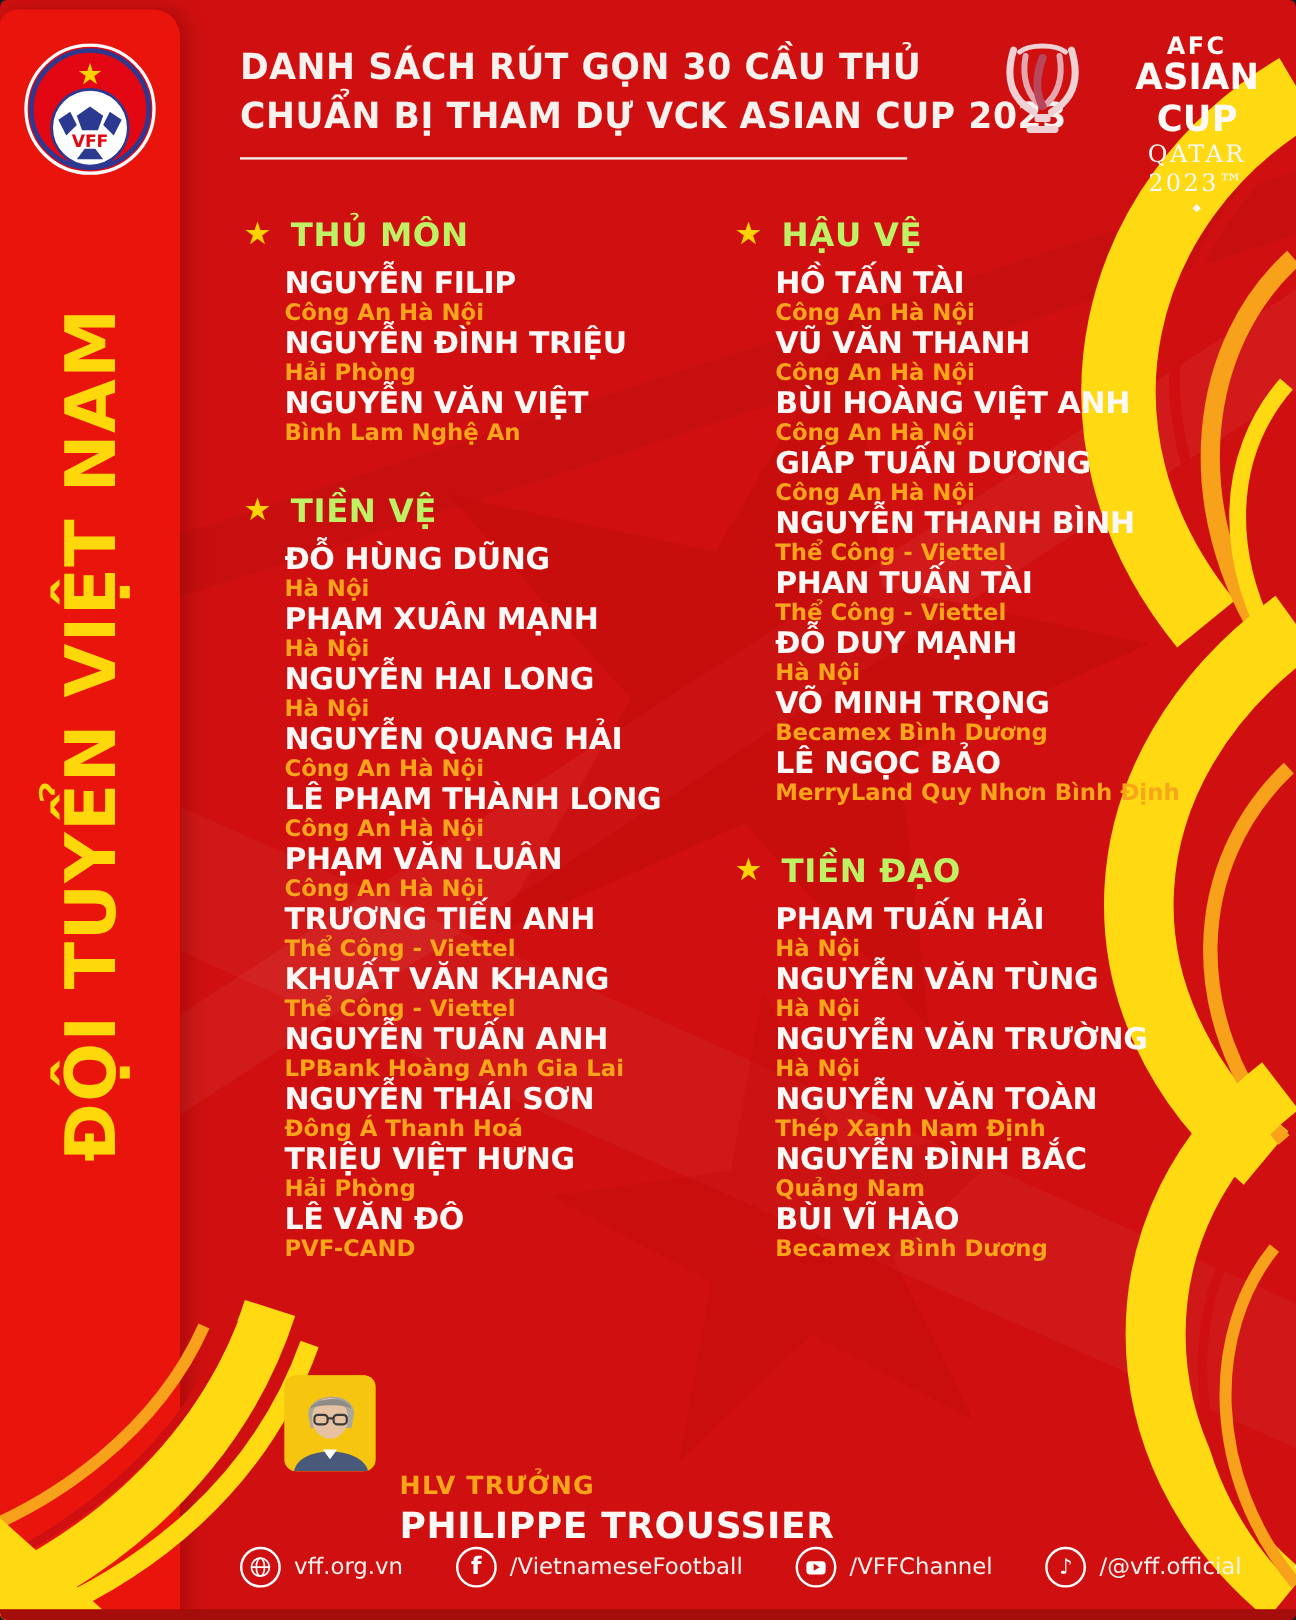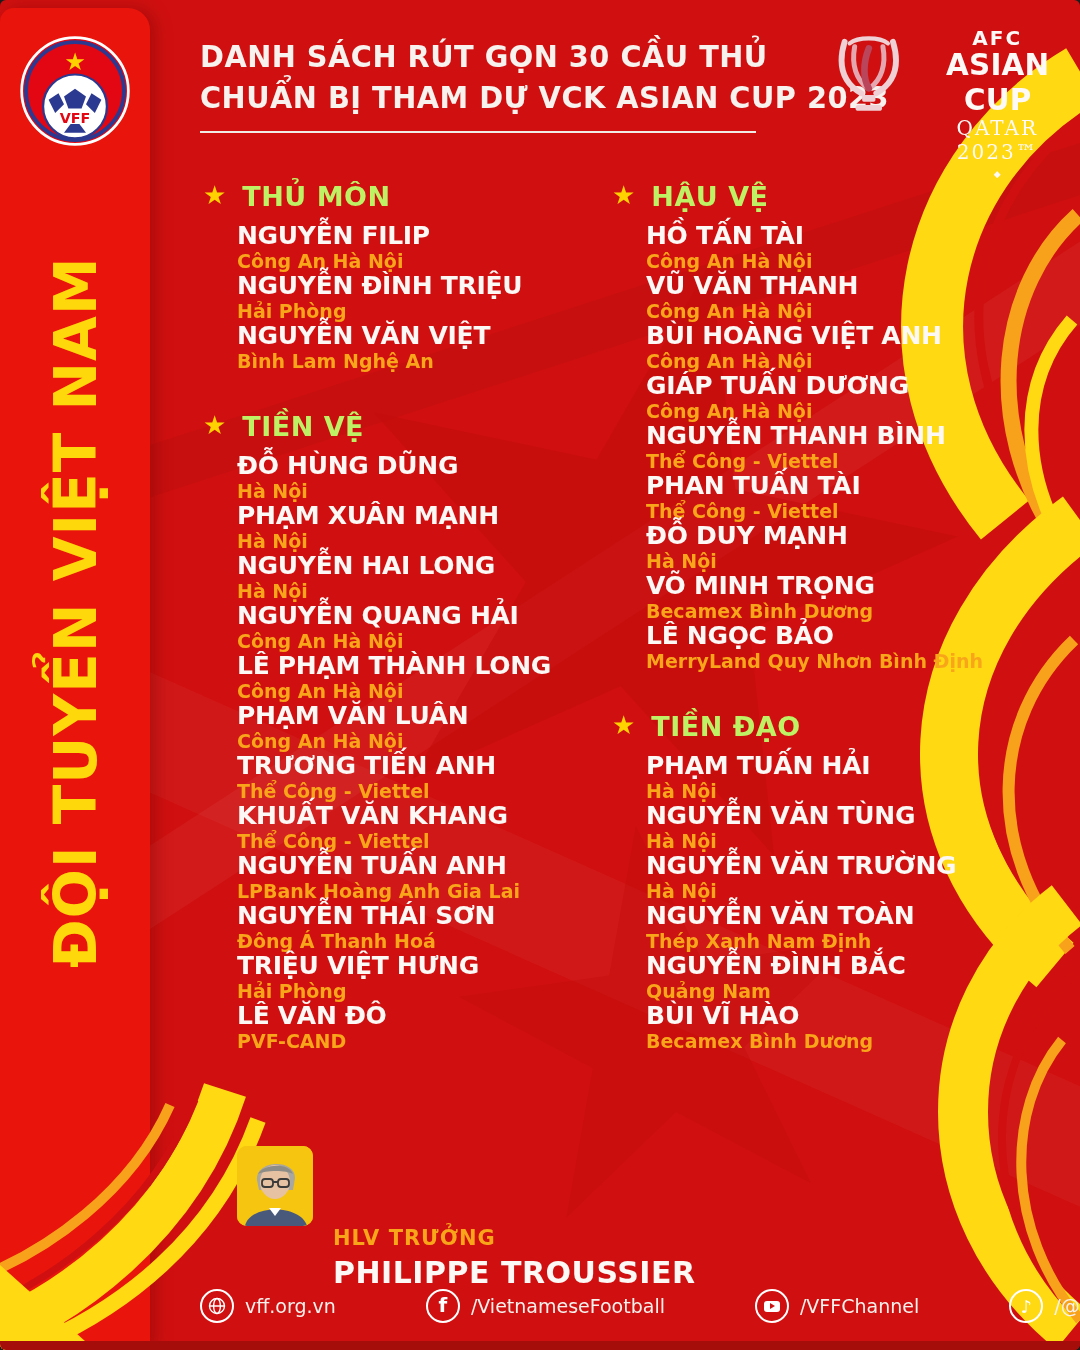--- a/index.html
+++ b/index.html
@@ -55,21 +55,21 @@
   .section-title{margin:0;font-size:27px;font-weight:700;color:#bef264;letter-spacing:.5px;}
   .player{margin-left:34px;height:50px;}
   .player-name{font-size:25px;font-weight:700;color:#FBF8F5;line-height:28px;letter-spacing:-.3px;white-space:nowrap;}
   .player-club{font-size:19px;font-weight:700;color:#F9A51A;line-height:22px;white-space:nowrap;}
   
   .coach-photo{position:absolute;left:237px;top:1146px;width:76px;height:80px;border-radius:10px;
     overflow:hidden;background:#F6C50F;z-index:4;}
   .coach-role{position:absolute;left:333px;top:1226px;font-size:21px;font-weight:700;color:#F9A51A;letter-spacing:1px;z-index:4;}
   .coach-name{position:absolute;left:333px;top:1255px;font-size:30px;font-weight:700;color:#FBF8F5;letter-spacing:.5px;z-index:4;}
   
-  .footer{position:absolute;left:200px;right:0;top:1286px;height:40px;display:flex;align-items:center;z-index:4;gap:46px;}
+  .footer{position:absolute;left:200px;right:0;top:1286px;height:40px;display:flex;align-items:center;z-index:4;}
   .social{display:flex;align-items:center;gap:11px;margin-right:44px;cursor:pointer;}
   .icon-circle{width:34px;height:34px;border:2px solid #fff;border-radius:50%;box-sizing:border-box;
     display:flex;align-items:center;justify-content:center;color:#fff;flex:none;}
   .fb-glyph{font-size:20px;font-weight:700;margin-top:-2px;}
   .tt-glyph{font-size:18px;font-weight:700;}
   .yt-badge{width:16px;height:11px;background:#fff;border-radius:3px;position:relative;}
   .yt-badge::after{content:"";position:absolute;left:6px;top:2.5px;width:0;height:0;
     border-left:5px solid #D01010;border-top:3px solid transparent;border-bottom:3px solid transparent;}
   .social-label{font-size:19px;color:#F7F2EE;white-space:nowrap;}
   .footer-line{flex:1;height:2px;background:#EDE5DE;}

